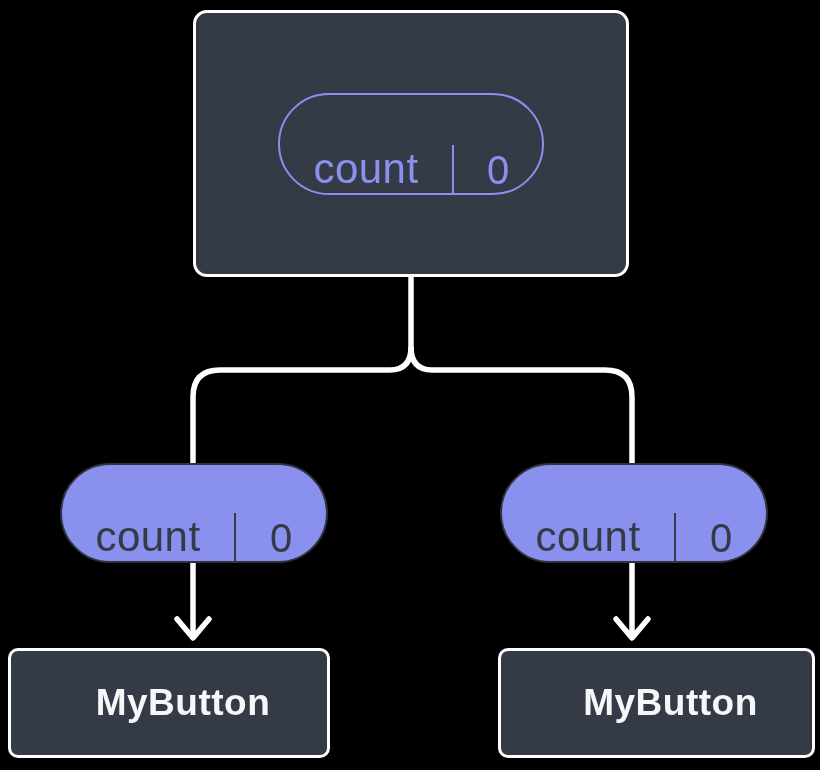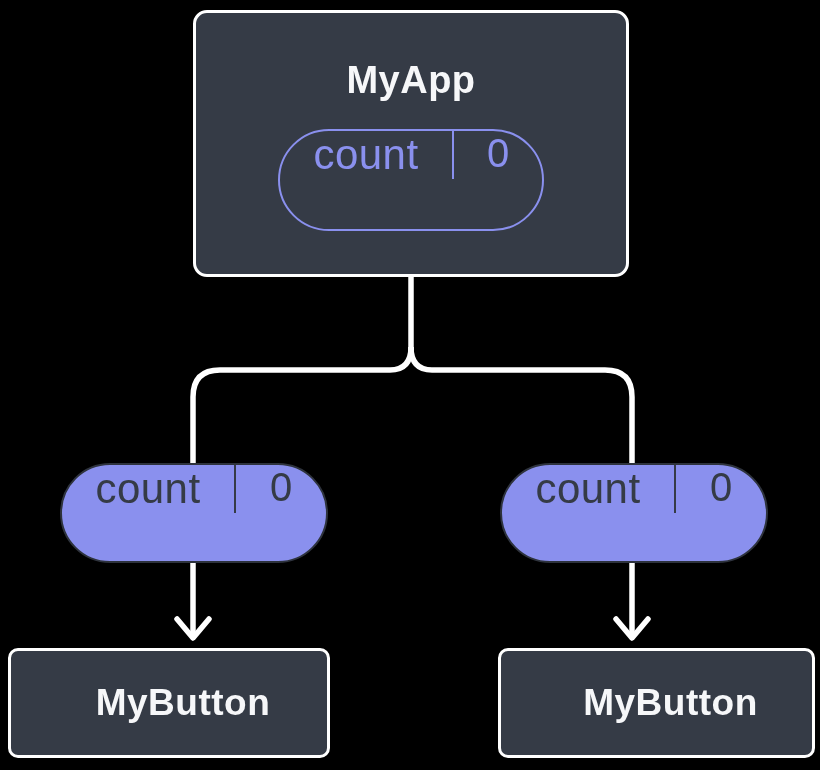--- a/index.html
+++ b/index.html
@@ -50,21 +50,21 @@
     border-radius: 10px;
     padding-left: 28px;
   }
   .node-child.left  { left: 8px;   width: 322px; }
   .node-child.right { left: 498px; width: 317px; }
   .node-child .node-title { font-size: 37px; }
 
   .pill {
     box-sizing: border-box;
     display: flex;
-    align-items: flex-start;
+    align-items: flex-end;
     z-index: 2;
   }
   .pill-outline {
     width: 266px; height: 102px;
     border: 2px solid #8A90EE;
     border-radius: 51px;
   }
   .pill-outline .pill-name {
     border-right: 2px solid #8A90EE;
     color: #8A90EE;
@@ -119,21 +119,20 @@
 
       <path d="M193 561 L193 636"></path>
       <polyline points="177,619 193,638 209,619" stroke-linecap="round"></polyline>
 
       <path d="M632 561 L632 636"></path>
       <polyline points="616,619 632,638 648,619" stroke-linecap="round"></polyline>
     </g>
   </svg>
 
   <div class="node node-root">
-    <div class="node-title">MyApp</div>
     <div class="pill pill-outline">
       <div class="pill-name">count</div>
       <div class="pill-value">0</div>
     </div>
   </div>
 
   <div class="pill pill-filled left">
     <div class="pill-name">count</div>
     <div class="pill-value">0</div>
   </div>

